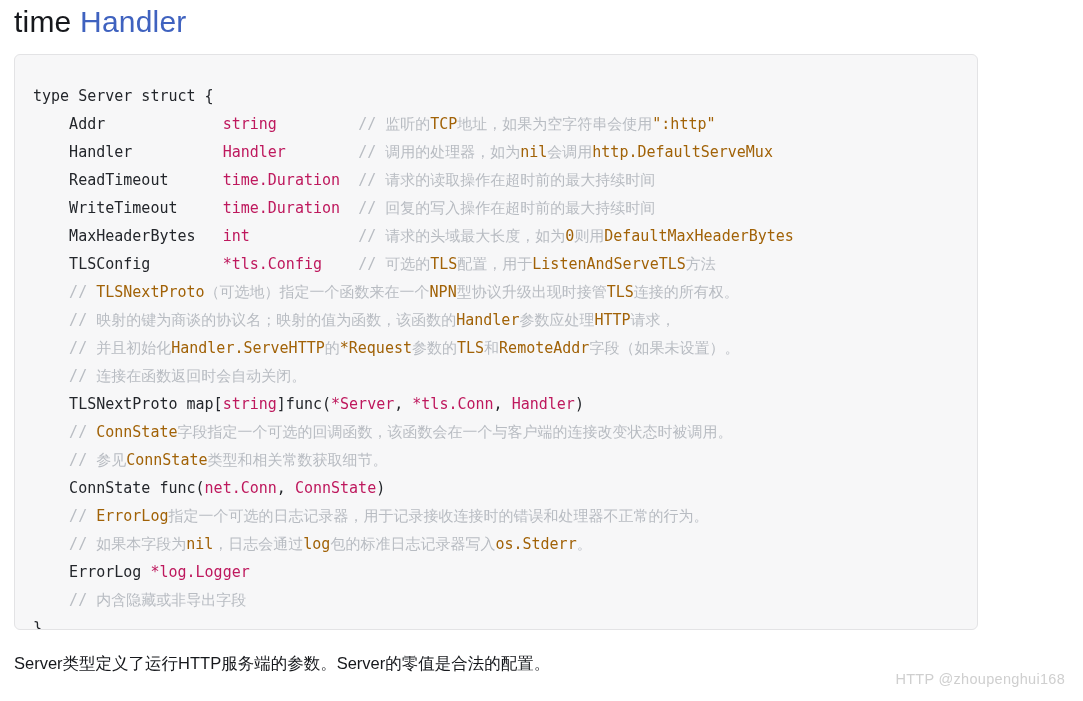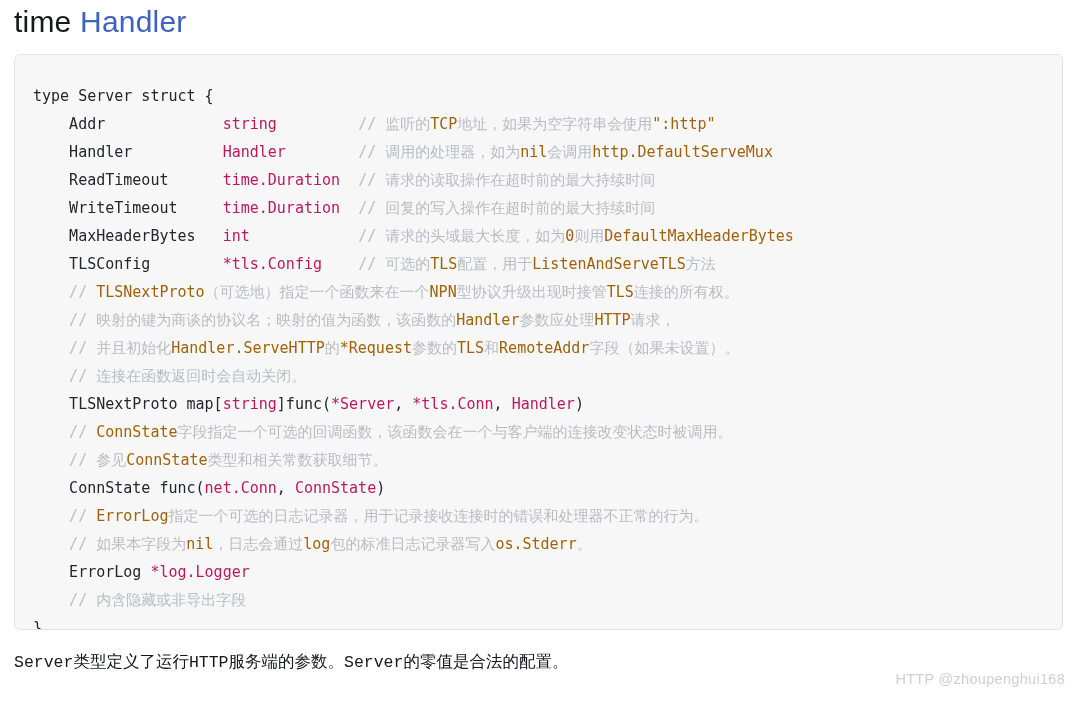--- a/index.html
+++ b/index.html
@@ -27,21 +27,21 @@
     white-space: pre;
   }
   .page-title .kw { color: #16181c; }
   .page-title .tname { color: #3f62bf; }
 
   
   .code-card {
     position: absolute;
     left: 14px;
     top: 54px;
-    width: 1049px;
+    width: 964px;
     height: 576px;
     box-sizing: border-box;
     background: #f7f7f8;
     border: 1px solid #e3e3e5;
     border-radius: 6px;
     overflow: hidden;
   }
   .code-body {
     font-family: "DejaVu Sans Mono", "Liberation Mono", monospace;
     font-size: 15px;
@@ -61,21 +61,20 @@
 
   
   .description {
     position: absolute;
     left: 14px;
     top: 652px;
     font-size: 16.5px;
     line-height: 22px;
     color: #16181c;
     white-space: pre;
-    font-family: Liberation Mono, monospace;
   }
 
   
   .watermark {
     position: absolute;
     right: 18px;
     top: 671px;
     font-size: 14.5px;
     color: #cfcfcf;
     letter-spacing: 0.3px;

